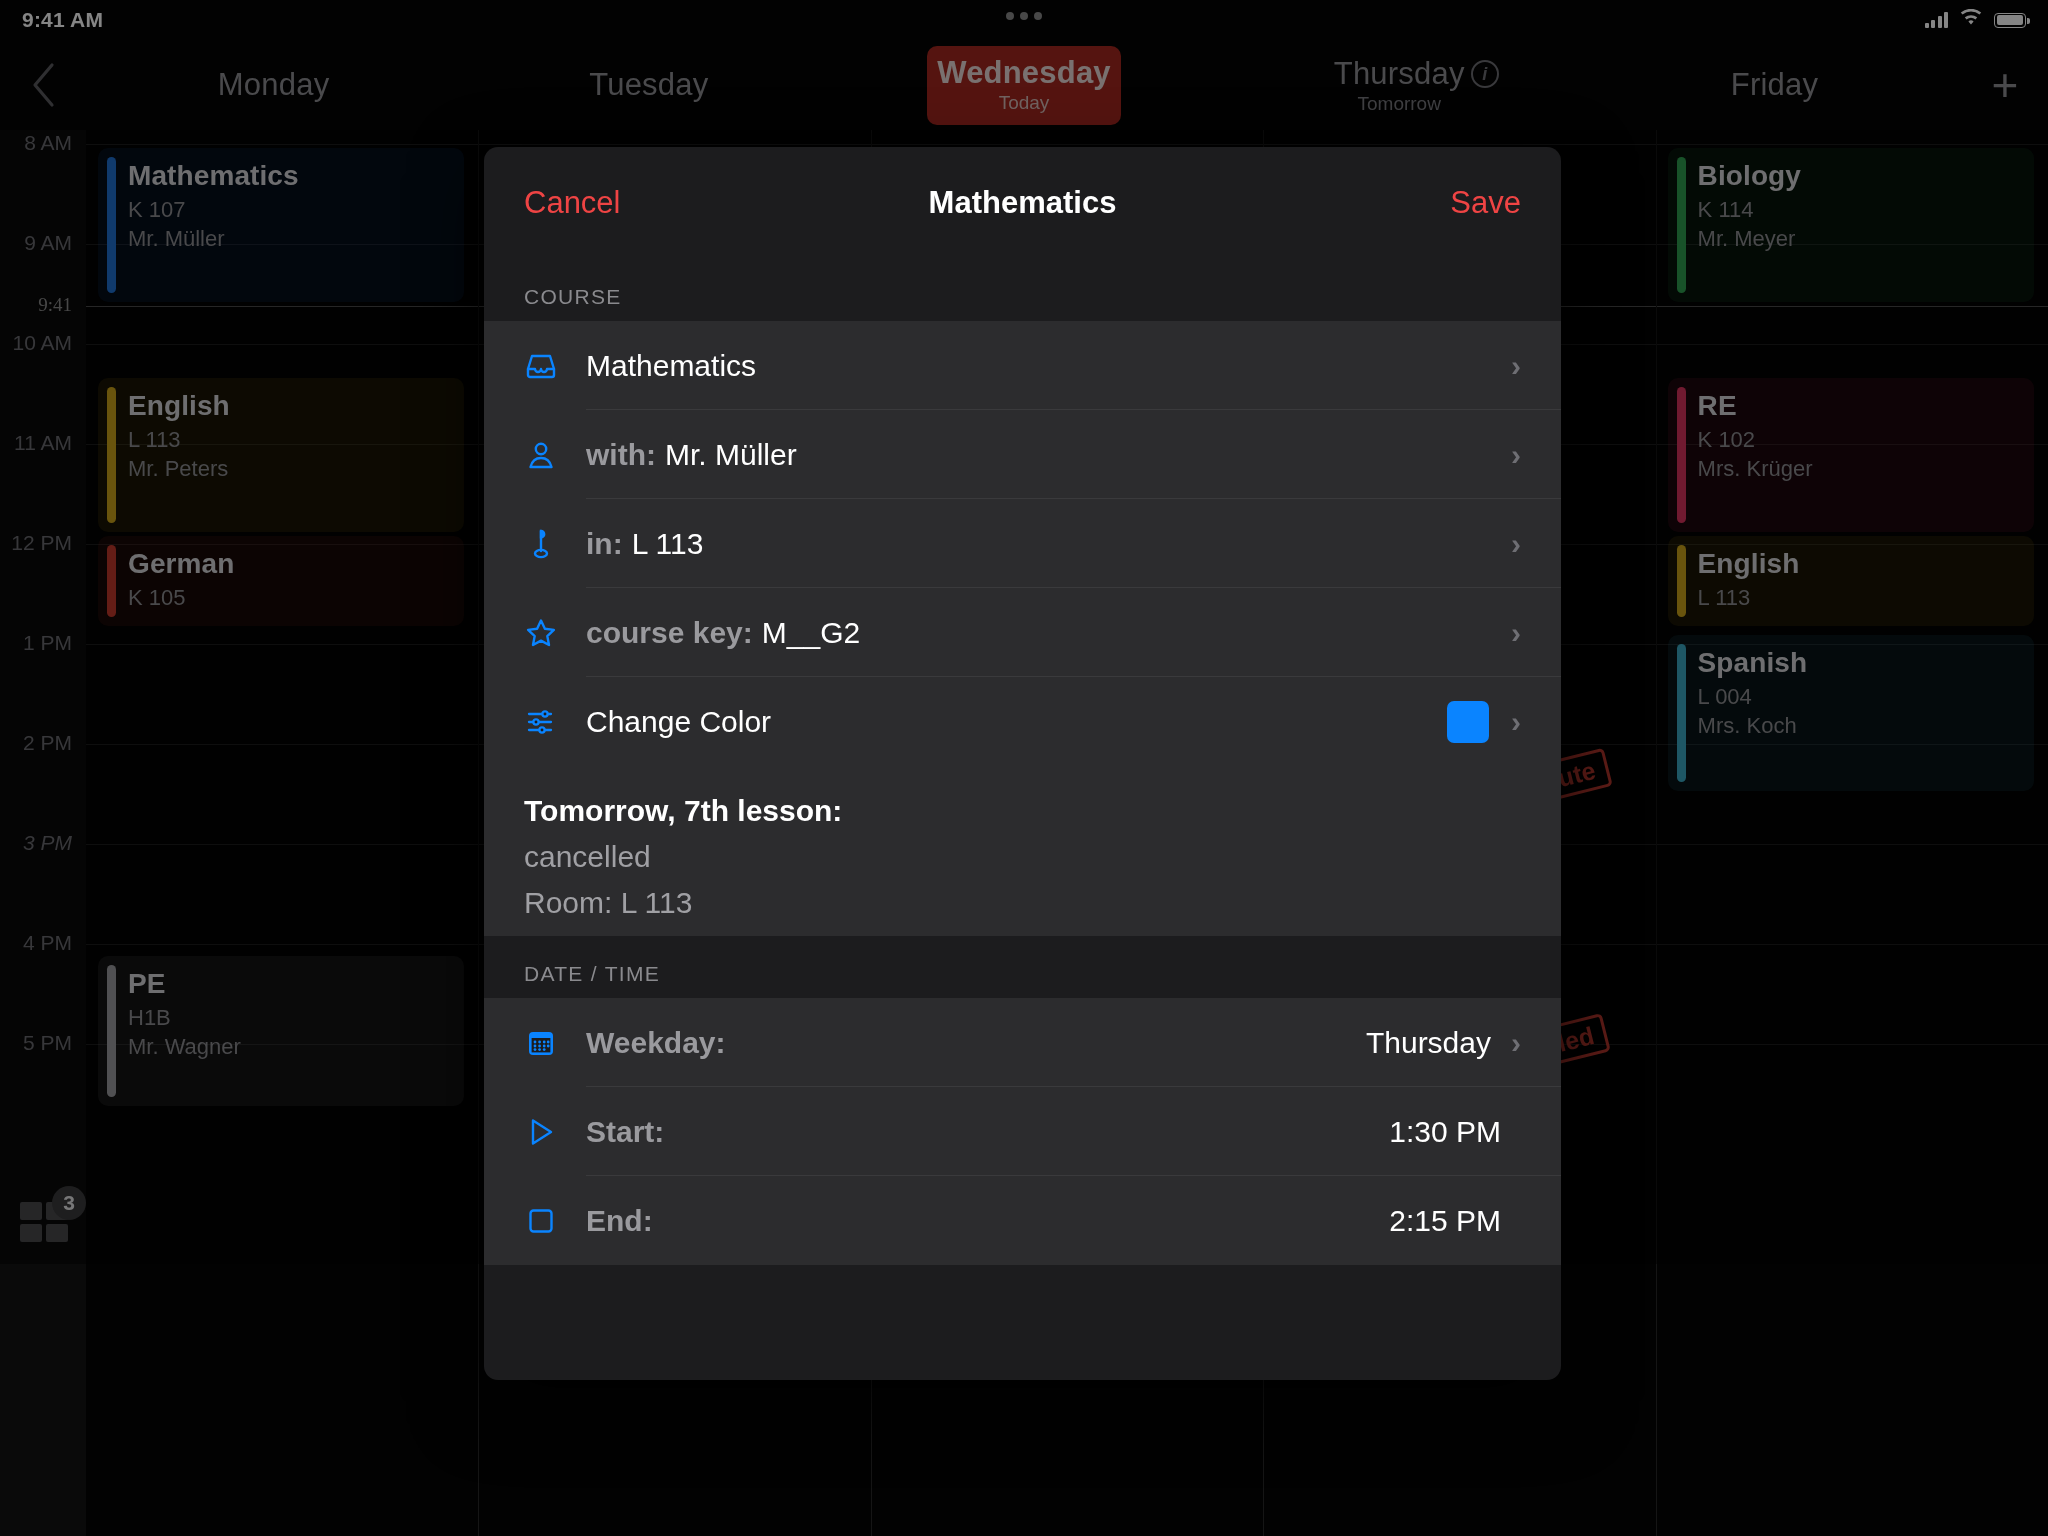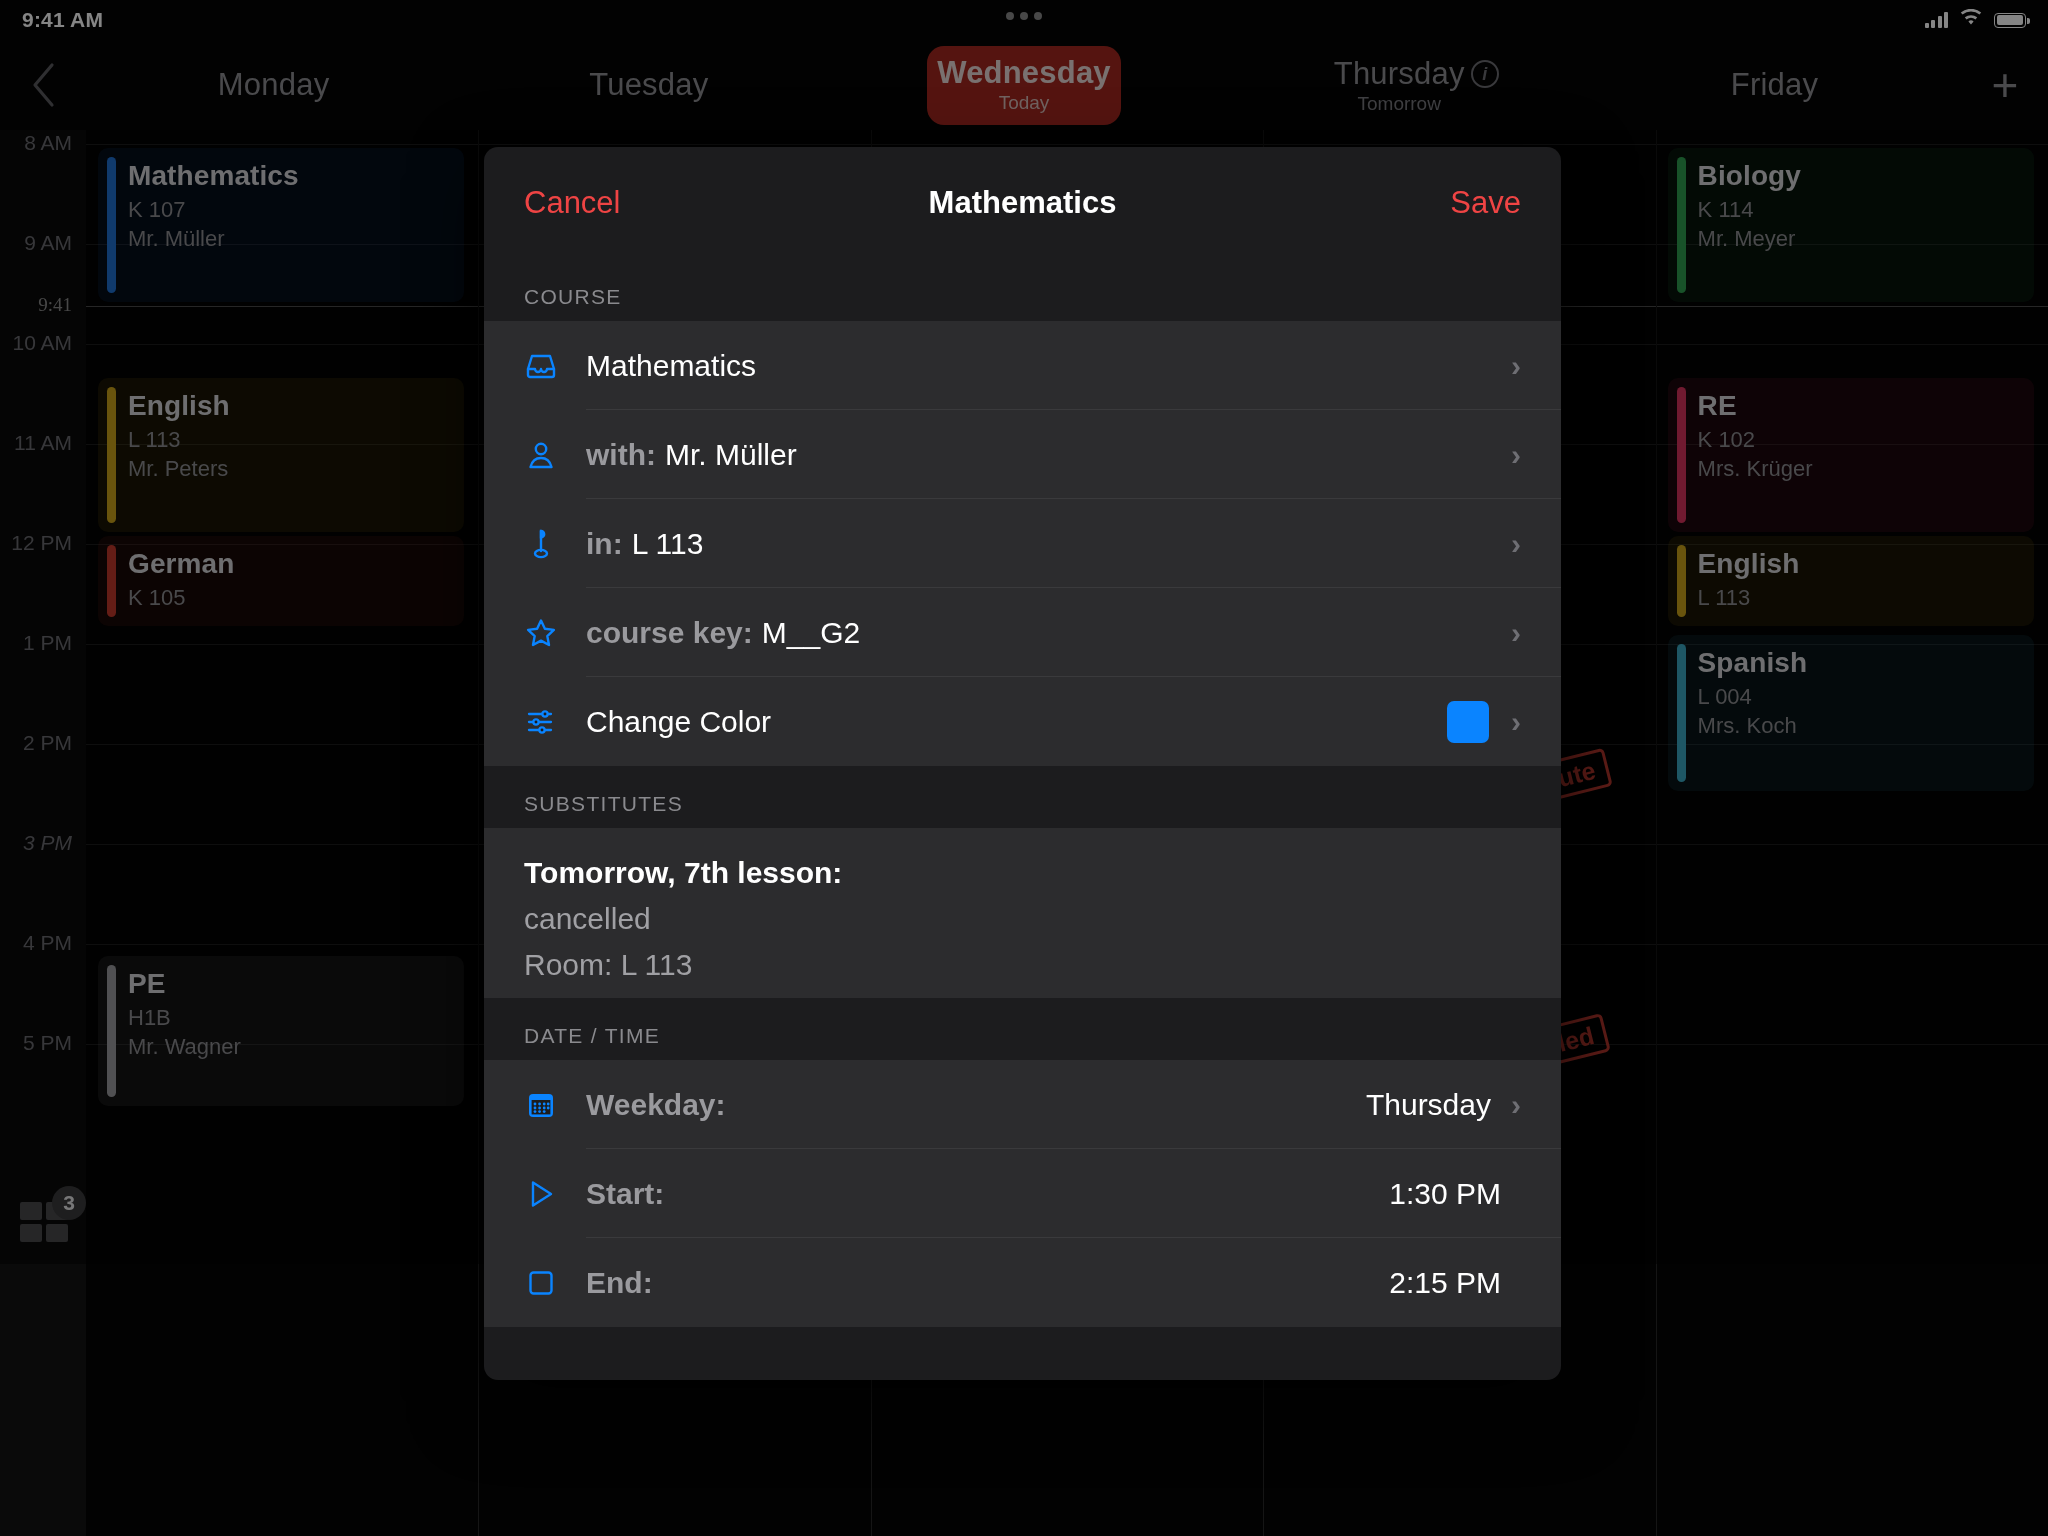--- a/index.html
+++ b/index.html
@@ -33,21 +33,21 @@
   
   .dayhdr { position:absolute; top:40px; left:0; width:2048px; height:90px;
     display:flex; align-items:center; z-index:4; }
   .navback { width:86px; display:flex; align-items:center; justify-content:center; }
   .navback svg { width:30px; height:48px; }
   .daycols { flex:1; display:flex; align-items:center; }
   .daycol { flex:1; text-align:center; position:relative; }
   .dayname { font-size:31px; color:#8e8e93; font-weight:500; letter-spacing:.2px; }
   .daysub { font-size:19px; color:#7a7a7f; margin-top:1px; }
   .daycol.today { }
-  .today-pill { display:inline-block; background:#a3281f; border-radius:17px;
+  .today-pill { display:inline-block; background:#a3281f; border-radius:10px;
     padding:9px 10px 11px; }
   .today-pill .dayname { color:#e8d9d7; font-weight:600; }
   .today-pill .daysub { color:#d8bdb9; }
   .info-i { position:absolute; top:4px; right:88px; width:28px; height:28px;
     border-radius:50%; border:2px solid #6e6e73; color:#6e6e73; font-size:18px;
     font-weight:700; line-height:24px; text-align:center; font-style:italic; }
   .plusbtn { width:86px; display:flex; align-items:center; justify-content:center;
     color:#8e8e93; font-size:46px; font-weight:300; line-height:0.8; }
 
   
@@ -351,21 +351,20 @@
         </div>
         <div class="body">
           <span class="lbl-strong">Change Color</span>
           <span class="spacer"></span>
           <span class="swatch" style="background: rgb(10, 132, 255);"></span>
           <span class="chev">›</span>
         </div>
       </div>
     </div>
 
-    <div class="sechdr">SUBSTITUTES</div>
     <div class="subsbox">
       <div class="subs-t">Tomorrow, 7th lesson:</div>
       <div class="subs-l">cancelled</div>
       <div class="subs-l">Room: L 113</div>
     </div>
 
     <div class="sechdr">DATE / TIME</div>
     <div class="sec">
 
       <div class="row">

